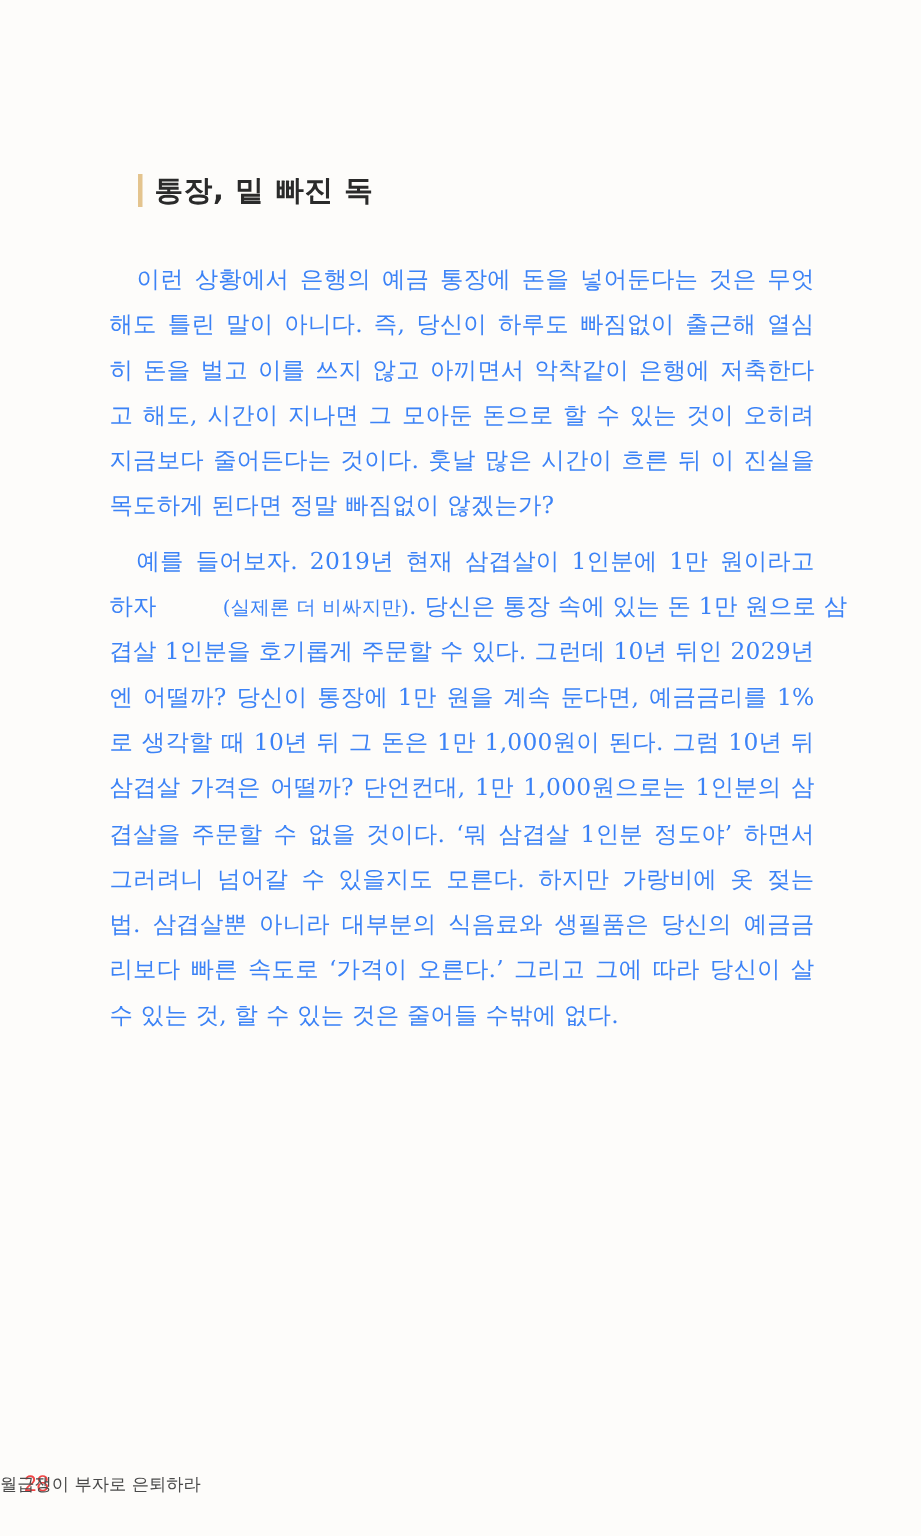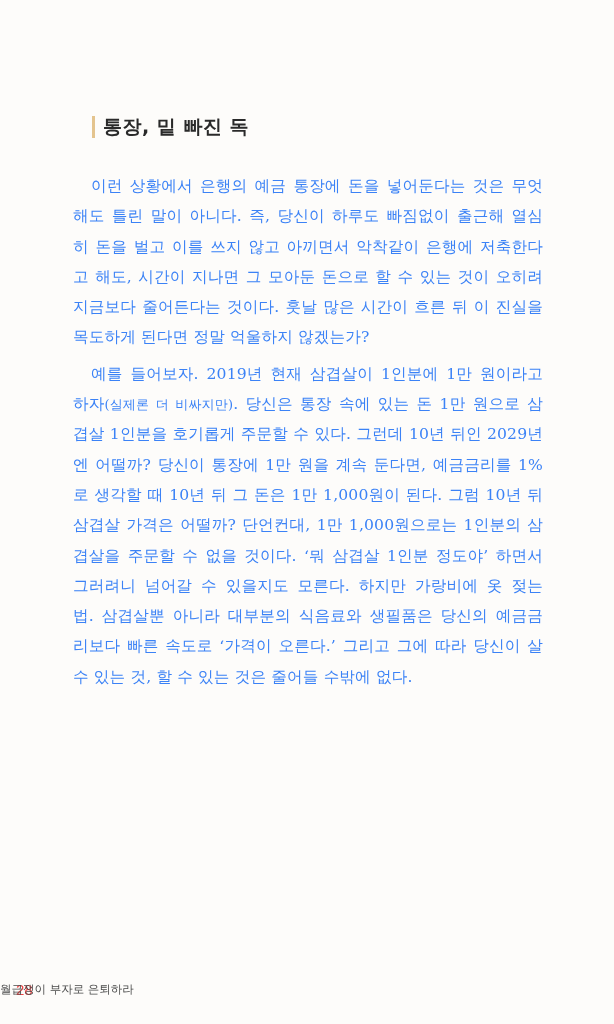--- a/index.html
+++ b/index.html
@@ -60,20 +60,21 @@
       text-align-last: justify;
     }
     .line.last {
       text-align-last: left;
     }
     .line.indent {
       padding-left: 18px;
     }
     .line .small {
       font-size: 13px;
+      margin-left: 44px;
     }
     .para-gap {
       height: 6px;
     }
     .footer-page-number {
       position: absolute;
       left: 16px;
       top: 968px;
       font-family: "Liberation Sans", sans-serif;
       font-size: 15px;
@@ -101,21 +102,21 @@
   </div>
 
   <div class="body-text">
 
     <div>
       <div class="line indent">이런 상황에서 은행의 예금 통장에 돈을 넣어둔다는 것은 무엇</div>
       <div class="line">해도 틀린 말이 아니다. 즉, 당신이 하루도 빠짐없이 출근해 열심</div>
       <div class="line">히 돈을 벌고 이를 쓰지 않고 아끼면서 악착같이 은행에 저축한다</div>
       <div class="line">고 해도, 시간이 지나면 그 모아둔 돈으로 할 수 있는 것이 오히려</div>
       <div class="line">지금보다 줄어든다는 것이다. 훗날 많은 시간이 흐른 뒤 이 진실을</div>
-      <div class="line last">목도하게 된다면 정말 억울하지 않겠는가?</div>
+      <div class="line last">목도하게 된다면 정말 빠짐없이 않겠는가?</div>
     </div>
 
     <div class="para-gap"></div>
 
     <div>
       <div class="line indent">예를 들어보자. 2019년 현재 삼겹살이 1인분에 1만 원이라고</div>
       <div class="line"><span>하자</span><span class="small">(실제론 더 비싸지만)</span><span>. 당신은 통장 속에 있는 돈 1만 원으로 삼</span></div>
       <div class="line">겹살 1인분을 호기롭게 주문할 수 있다. 그런데 10년 뒤인 2029년</div>
       <div class="line">엔 어떨까? 당신이 통장에 1만 원을 계속 둔다면, 예금금리를 1%</div>
       <div class="line">로 생각할 때 10년 뒤 그 돈은 1만 1,000원이 된다. 그럼 10년 뒤</div>

